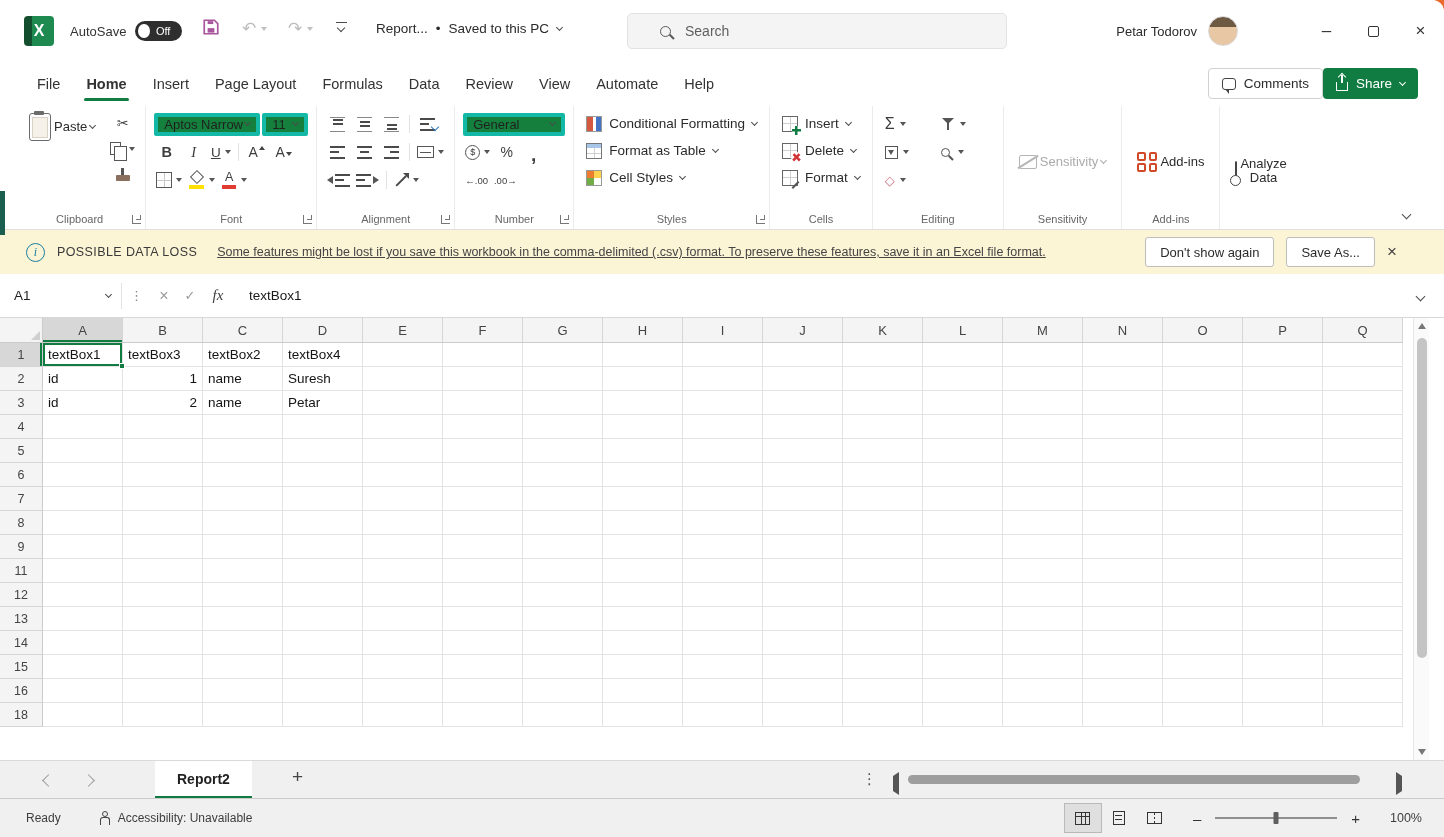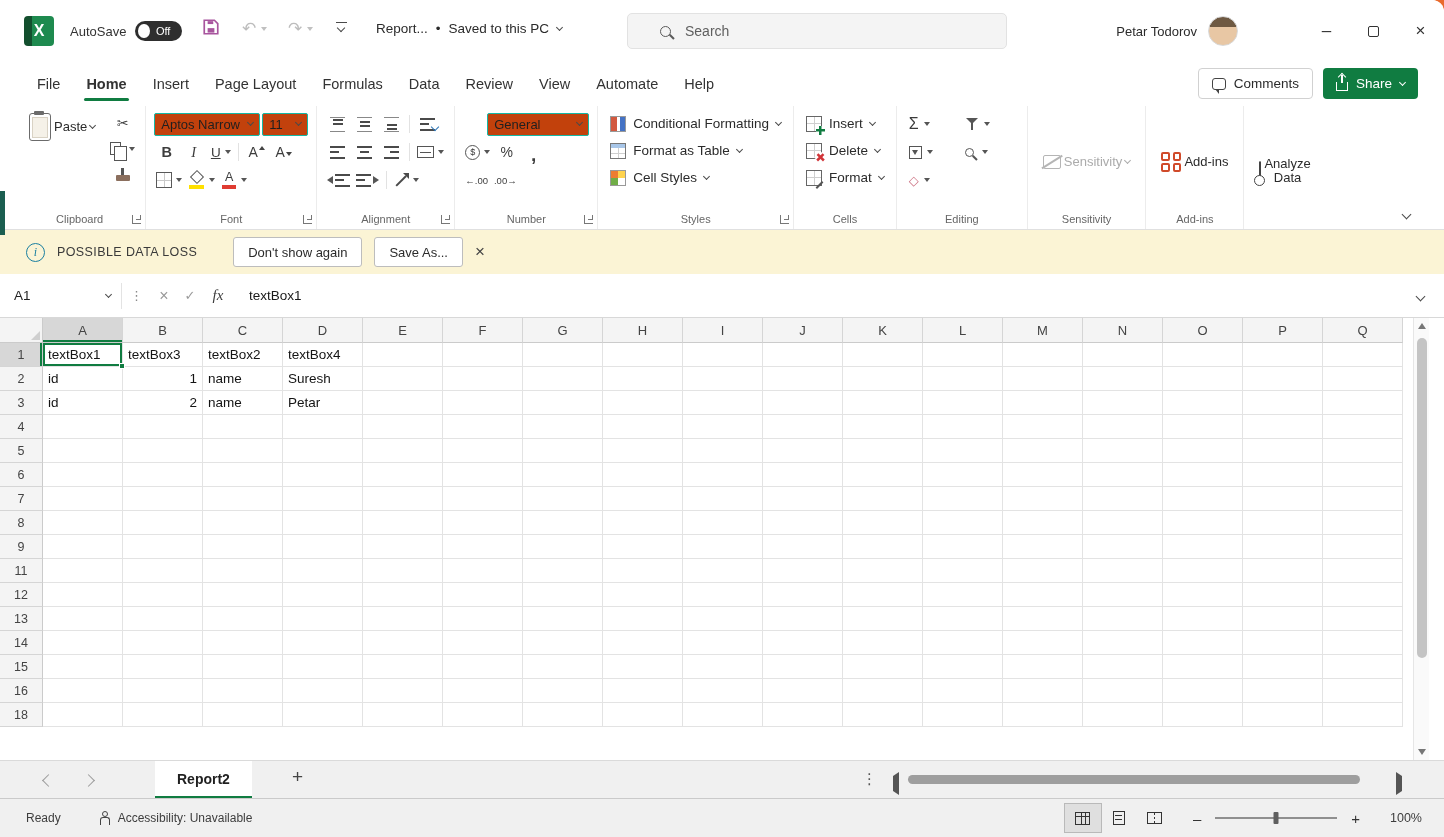--- a/index.html
+++ b/index.html
@@ -51,21 +51,21 @@
   .avatar { width:30px; height:30px; border-radius:50%; background:linear-gradient(#6e5942 0 36%, #E8C7A4 36%); border:1px solid #D8D8D8; }
   .winctrl { right:0; top:0; height:62px; display:flex; }
   .wbtn { width:47px; height:62px; background:none; border:none; font-size:17px; color:#333; display:flex; align-items:center; justify-content:center; font-family:inherit; }
   .maxbox { width:11px; height:11px; border:1.2px solid #333; border-radius:2px; display:inline-block; }
 
   
   .menubar { position:absolute; top:62px; left:0; right:0; height:44px; display:flex; align-items:center; padding-left:24px; background:#fff; }
   .mtab { padding:0 13px; font-size:14.5px; color:#333; height:44px; display:flex; align-items:center; position:relative; cursor:pointer; white-space:nowrap; }
   .mtab.active { font-weight:700; }
   .mtab.active::after { content:""; position:absolute; left:11px; right:11px; bottom:5px; height:3px; border-radius:2px; background:#107C41; }
-  .mb-right { position:absolute; right:26px; top:6px; display:flex; gap:10px; align-items:center; }
+  .mb-right { position:absolute; right:26px; top:6px; display:flex; align-items:center; }
   .comments-btn { height:31px; border:1px solid #D1D1D1; border-radius:4px; background:#fff; display:flex; align-items:center; gap:8px; padding:0 13px; font-size:13.5px; color:#2b2b2b; font-family:inherit; }
   .comment-ico { width:14px; height:12px; border:1.4px solid #444; border-radius:3px; position:relative; }
   .comment-ico::after { content:""; position:absolute; left:2px; bottom:-5px; border-left:4px solid transparent; border-top:5px solid #444; }
   .share-btn { height:31px; border:none; border-radius:4px; background:#107C41; color:#fff; display:flex; align-items:center; gap:8px; padding:0 13px; font-size:13.5px; font-family:inherit; }
   .share-ico { width:12px; height:9px; border:1.4px solid #fff; border-top:none; position:relative; margin-top:5px; display:inline-block; }
   .share-ico::before { content:""; position:absolute; left:4.2px; top:-7px; width:1.5px; height:8px; background:#fff; }
   .share-ico::after { content:""; position:absolute; left:2.2px; top:-8px; width:5px; height:5px; border-top:1.5px solid #fff; border-left:1.5px solid #fff; transform:rotate(45deg); }
 
   
   .ribbon { position:absolute; top:106px; left:0; right:0; height:124px; background:#fff; display:flex; padding-left:14px; border-bottom:1px solid #E0E0E0; }
@@ -73,24 +73,24 @@
   .rg-body { flex:1; display:flex; flex-direction:column; }
   .rg-body.row { flex-direction:row; align-items:flex-start; }
   .rg-body.center { align-items:center; justify-content:center; }
   .rg-label { height:18px; line-height:16px; text-align:center; font-size:11px; color:#666; white-space:nowrap; }
   .launcher { position:absolute; right:4px; bottom:5px; width:9px; height:9px; border-left:1px solid #777; border-bottom:1px solid #777; cursor:pointer; }
   .launcher::after { content:""; position:absolute; right:0; top:0; width:4px; height:4px; border-right:1.3px solid #777; border-bottom:1.3px solid #777; }
   .bigbtn { display:flex; flex-direction:row; align-items:center; gap:3px; background:none; border:none; font-family:inherit; font-size:13px; color:#2b2b2b; padding:3px 7px 0; line-height:14px; }
   .bigbtn.disabled { color:#ABABAB; }
   .frow { display:flex; align-items:center; height:28px; gap:2px; }
   .sbtn { min-width:25px; height:25px; display:flex; align-items:center; justify-content:center; background:none; border:none; color:#3d3d3d; font-size:14px; font-family:inherit; gap:2px; padding:0 2px; }
-  .combo { border:1px solid #14b8a6; border-radius:2px; height:23px; display:flex; align-items:center; justify-content:space-between; padding:0 6px; font-size:13px; color:#1f1f1f; background:#c2410c; cursor:pointer; }
+  .combo { border:4px solid #14b8a6; border-radius:2px; height:23px; display:flex; align-items:center; justify-content:space-between; padding:0 6px; font-size:13px; color:#1f1f1f; background:#15803d; cursor:pointer; }
   .combo.font-name { width:106px; }
   .combo.font-size { width:46px; }
-  .combo.num { width:102px;margin-left:24px; }
+  .combo.num { width:102px; }
 
   .clipboard-ico { width:22px; height:28px; border:1.6px solid #6b6b6b; border-radius:3px; position:relative; background:#fff; display:block; }
   .clipboard-ico::before { content:""; position:absolute; top:-3px; left:4px; width:10px; height:4px; background:#6b6b6b; border-radius:1px; }
   .clipboard-ico::after { content:""; position:absolute; inset:3px 2px 2px; background:#F5F1E8; border:1px solid #D9D2C4; }
   .clip-col { display:flex; flex-direction:column; gap:1px; margin-left:6px; }
   .copy-ico { width:11px; height:13px; border:1.3px solid #555; background:#fff; position:relative; display:inline-block; margin-right:4px; }
   .copy-ico::after { content:""; position:absolute; left:2.5px; top:2.5px; width:11px; height:13px; border:1.3px solid #555; background:#fff; }
   .brush-ico { width:14px; height:6px; background:#8B6F5E; border-radius:1px; position:relative; display:inline-block; margin-top:6px; }
   .brush-ico::after { content:""; position:absolute; left:5px; top:-7px; width:3px; height:7px; background:#555; }
 
@@ -614,20 +614,21 @@
         </button>
       </div>
     </div>
 
     <button class="ribbon-collapse"><span class="chev"></span></button>
   </div>
 
   <div class="warnbar">
     <span class="info-ico">i</span>
     <span class="warn-title">POSSIBLE DATA LOSS</span>
+    <span class="warn-msg">Some features might be lost if you save this workbook in the comma-delimited (.csv) format. To preserve these features, save it in an Excel file format.</span>
     <div class="warn-actions">
       <button class="warn-btn">Don't show again</button>
       <button class="warn-btn">Save As...</button>
     </div>
     <button class="warn-close"><span>×</span></button>
   </div>
 
   <div class="fbar">
     <div class="namebox">
       <span>A1</span>

